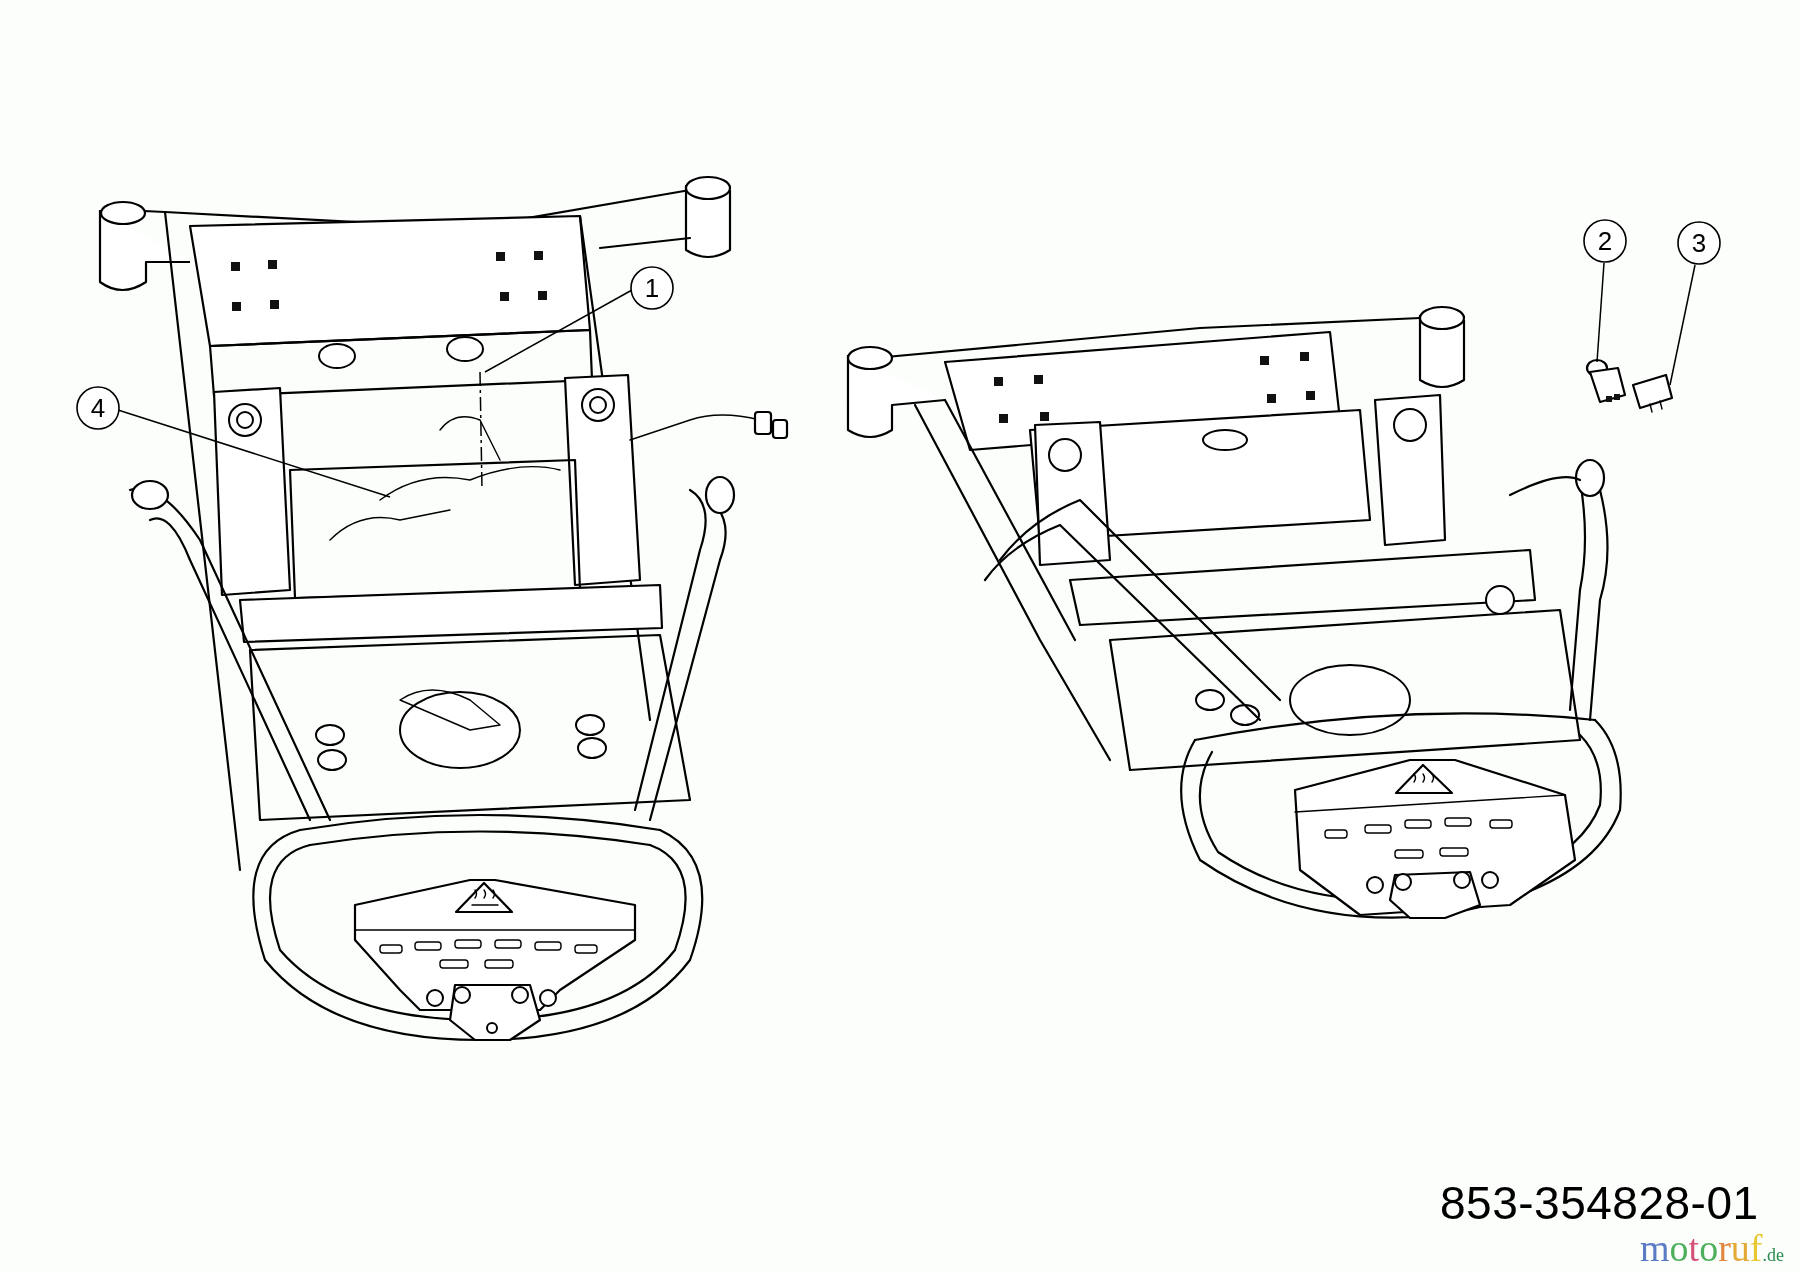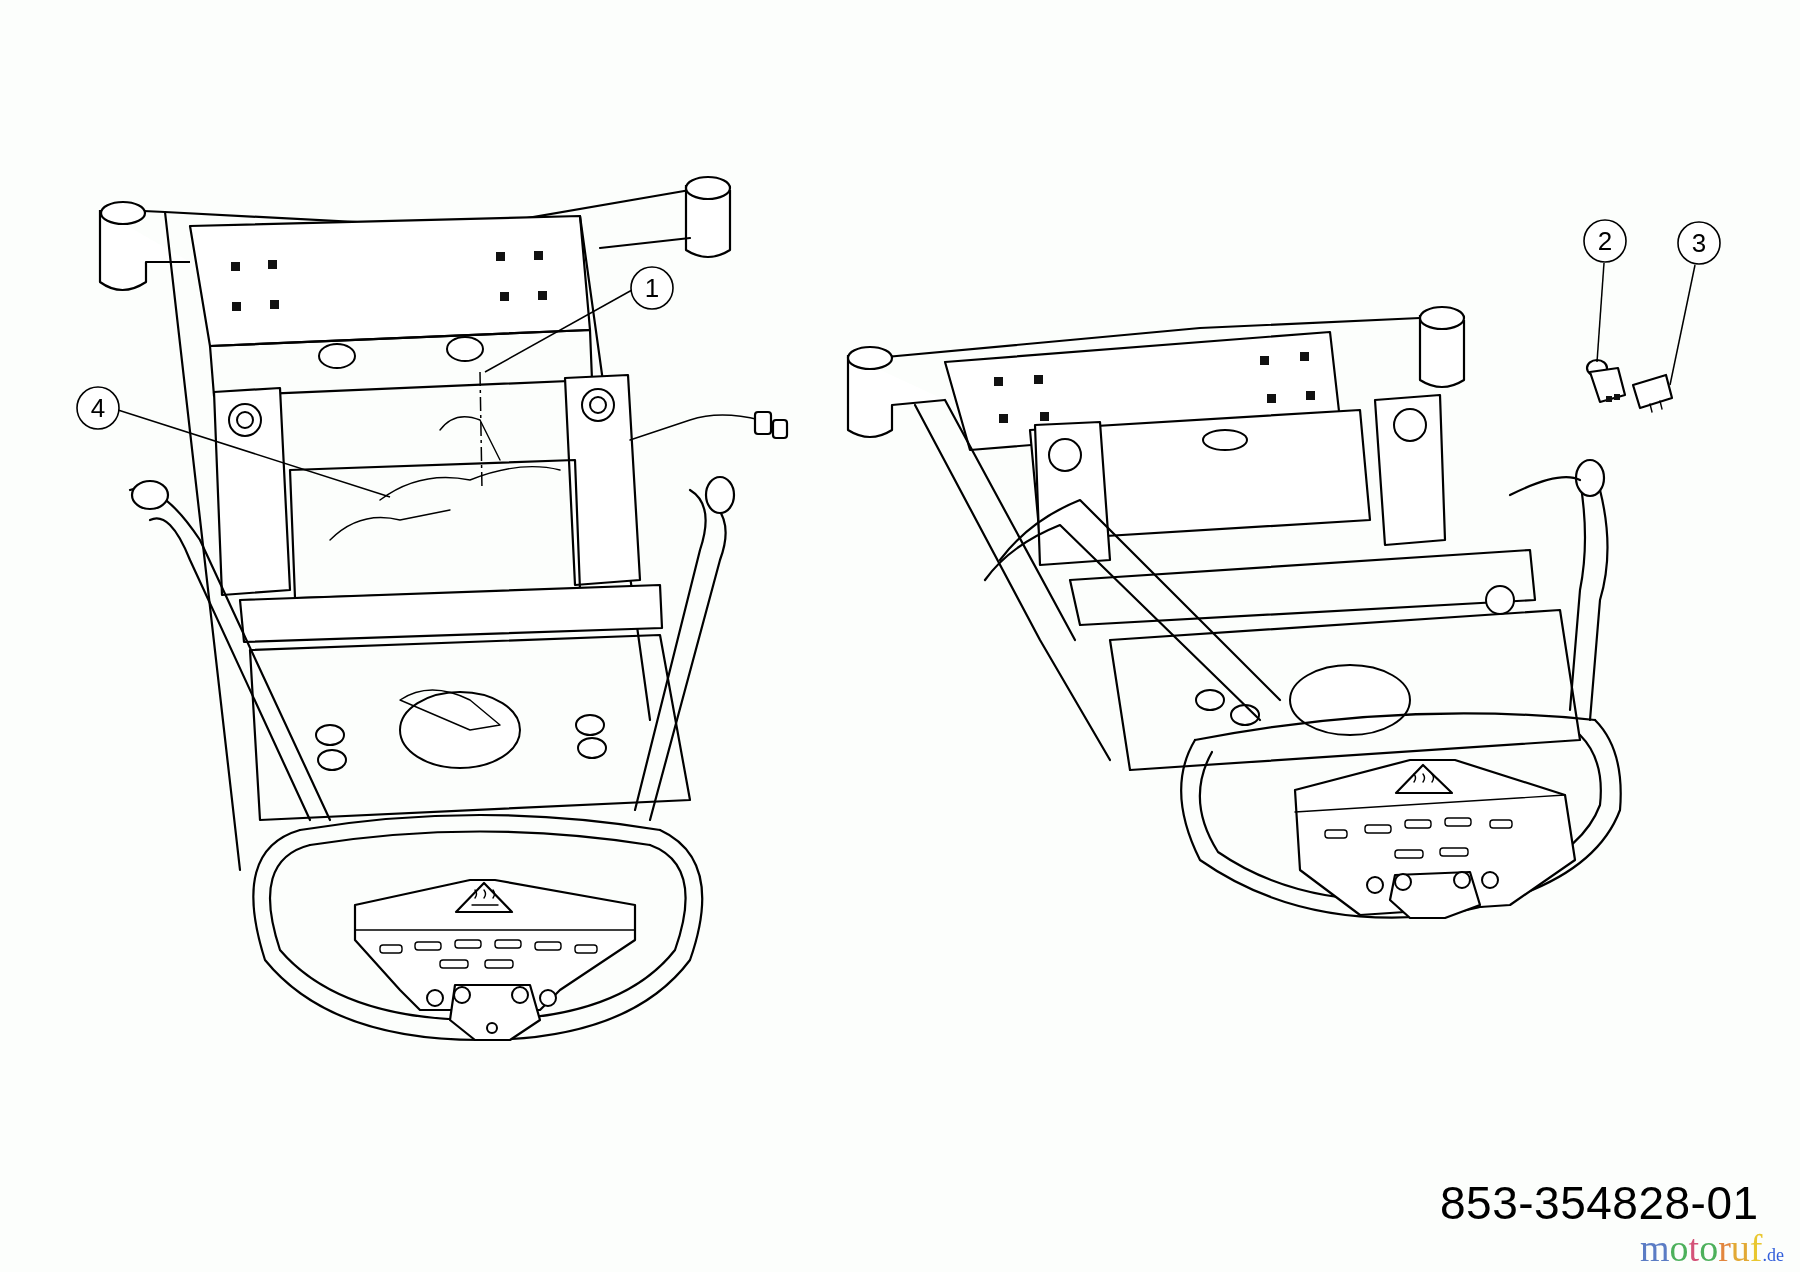--- a/index.html
+++ b/index.html
@@ -13,21 +13,21 @@
   .hole { fill: #fff; stroke: #000; stroke-width: 2; }
   .sq { fill: #111; }
   .callout-circle { fill: #fff; stroke: #000; stroke-width: 1.6; }
   .callout-text { font-family: "Liberation Sans", sans-serif; font-size: 26px; fill: #000; }
   .leader { stroke: #000; stroke-width: 1.5; fill: none; }
   #part-number { position: absolute; left: 1440px; top: 1176px; font-size: 46px; color: #000;
                  font-family: "Liberation Sans", sans-serif; letter-spacing: 0.5px; }
   #watermark { position: absolute; left: 1640px; top: 1226px; font-family: "Liberation Serif", serif;
                font-size: 38px; opacity: 0.9; }
   #watermark span { display: inline-block; }
-  #watermark .tld { font-size: 18px; color: #1d4ed8; }
+  #watermark .tld { font-size: 18px; color: #15803d; }
 </style>
 </head>
 <body>
 
 <div id="stage">
 <svg width="1800" height="1272" viewBox="0 0 1800 1272">
 
   <g>
 
     <path class="ln" d="M122,210 L165,212 L470,228 L690,190"></path>

